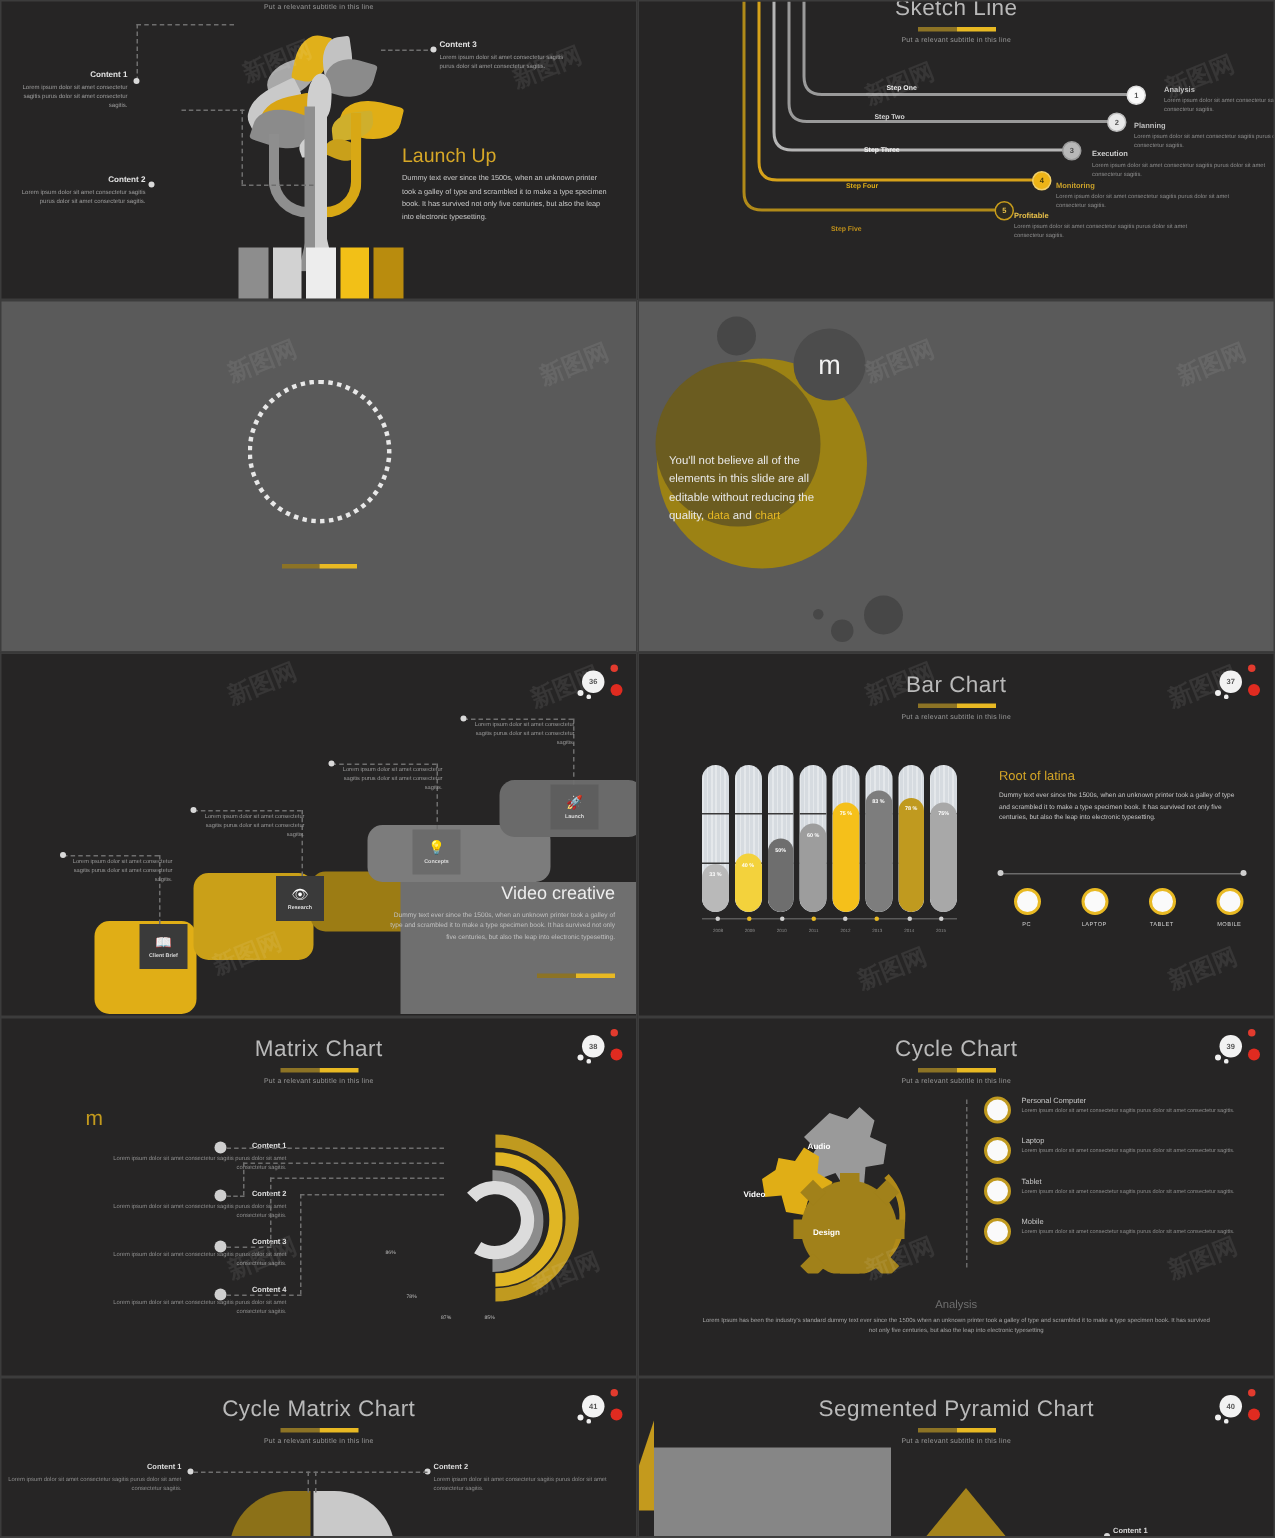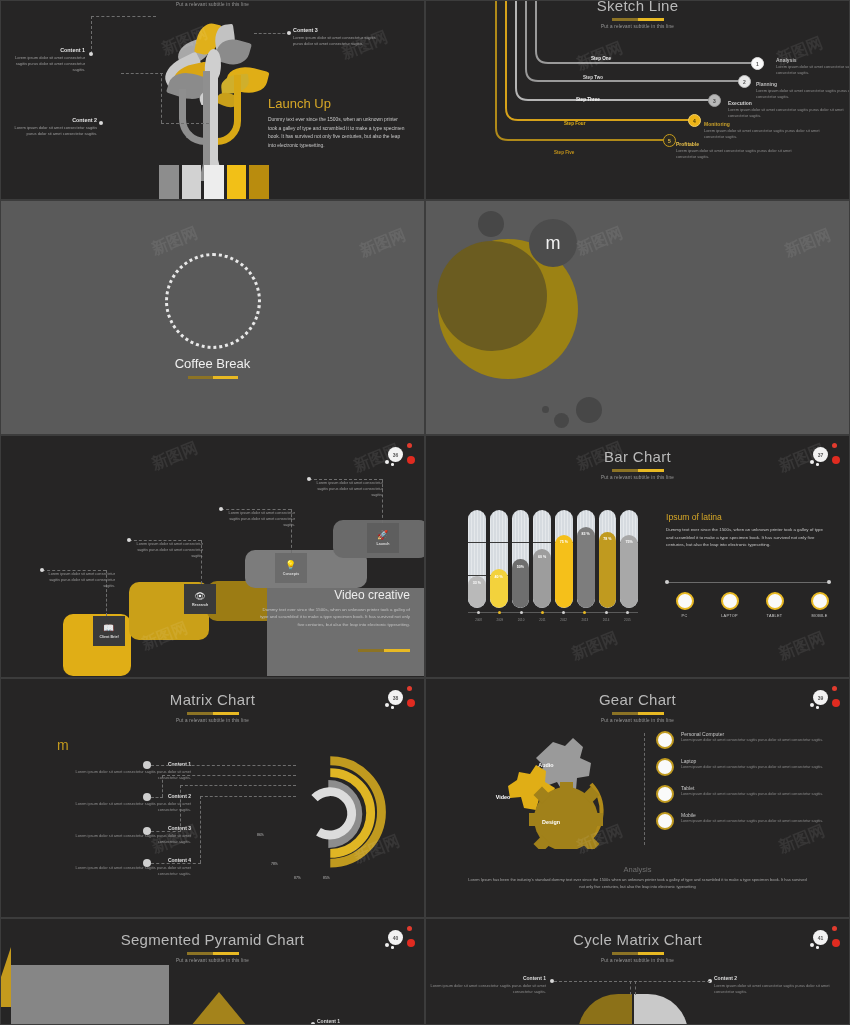--- a/index.html
+++ b/index.html
@@ -303,39 +303,41 @@
     <div class="sk-txt" style="left:250px;top:140px;">
       <h4 style="color:#e8c04a;">Profitable</h4>
       <p>Lorem ipsum dolor sit amet consectetur sagitis purus dolor sit amet consectetur sagitis.</p>
     </div>
     <div class="wm" style="left:150px;top:45px;transform:rotate(-22deg);">新图网</div>
     <div class="wm" style="left:350px;top:40px;transform:rotate(-22deg);">新图网</div>
   </div>
 
   <div class="slide grey">
     <div class="dotted-circle"></div>
-    <div class="coffee-t">Coffee Break</div>
     <div class="coffee-rule">
         <i></i>
         <i></i>
       </div>
     <div class="wm" style="left:150px;top:30px;transform:rotate(-22deg);">新图网</div>
     <div class="wm" style="left:358px;top:32px;transform:rotate(-22deg);">新图网</div>
   </div>
 
   <div class="slide grey">
     <div class="bub" style="left:52px;top:10px;width:26px;height:26px;"></div>
     <div class="bub" style="left:75px;top:38px;width:13px;height:13px;"></div>
     <div class="bub" style="left:95px;top:45px;width:8px;height:8px;"></div>
     <div class="bub" style="left:150px;top:196px;width:26px;height:26px;"></div>
     <div class="bub" style="left:128px;top:212px;width:15px;height:15px;"></div>
     <div class="bub" style="left:116px;top:205px;width:7px;height:7px;"></div>
     <div class="big-gold"></div>
     <div class="inner-gold"></div>
     <div class="m-circle">m</div>
+    <div class="quote-txt">
+      <span>You'll not believe all of the elements in this slide are all editable without reducing the quality, </span><span class="hl">data</span><span> and </span><span class="hl">chart</span>
+    </div>
     <div class="wm" style="left:150px;top:30px;transform:rotate(-22deg);">新图网</div>
     <div class="wm" style="left:358px;top:32px;transform:rotate(-22deg);">新图网</div>
   </div>
 
   <div class="slide">
     <div class="badge">
       <span class="dot d1"></span>
         <span class="dot d2"></span>
       <span class="dot d3"></span>
         <span class="dot d4"></span>
@@ -487,21 +489,21 @@
         <div class="yr" style="left: 42.625px;">2008</div>
         <div class="yr" style="left: 63.875px;">2009</div>
         <div class="yr" style="left: 85.125px;">2010</div>
         <div class="yr" style="left: 106.375px;">2011</div>
         <div class="yr" style="left: 127.625px;">2012</div>
         <div class="yr" style="left: 148.875px;">2013</div>
         <div class="yr" style="left: 170.125px;">2014</div>
         <div class="yr" style="left: 191.375px;">2015</div>
       </div>
 
-    <div class="root-h">Ipsum of latina</div>
+    <div class="root-h">Root of latina</div>
     <div class="root-p">Dummy text ever since the 1500s, when an unknown printer took a galley of type and scrambled it to make a type specimen book. It has survived not only five centuries, but also the leap into electronic typesetting.</div>
     <div class="root-line"></div>
     <div style="position:absolute;left:239px;top:144px;width:4px;height:4px;border-radius:50%;background:#cfcfcf;"></div>
     <div style="position:absolute;left:401px;top:144px;width:4px;height:4px;border-radius:50%;background:#cfcfcf;"></div>
 
     <div class="legend" id="barlegend">
         <div class="lg">
           <div class="ring"></div>
           <div class="lgl">PC</div>
         </div>
@@ -586,21 +588,21 @@
     <div class="cc-pct" style="left:270px;top:183px;">78%</div>
     <div class="cc-pct" style="left:293px;top:197px;">87%</div>
     <div class="cc-pct" style="left:322px;top:197px;">85%</div>
 
     <div class="wm" style="left:150px;top:150px;transform:rotate(-22deg);">新图网</div>
     <div class="wm" style="left:352px;top:160px;transform:rotate(-22deg);">新图网</div>
   </div>
 
   <div class="slide">
     <div class="title-block" style="top:12px;">
-      <div class="s-title">Gear Chart</div>
+      <div class="s-title">Cycle Chart</div>
       <div class="s-rule">
           <i></i>
           <i></i>
         </div>
       <div class="s-sub">Put a relevant subtitle in this line</div>
     </div>
     <div class="badge">
       <span class="dot d1"></span>
         <span class="dot d2"></span>
       <span class="dot d3"></span>
@@ -666,20 +668,57 @@
 
     <div class="ana-h">Analysis</div>
     <div class="ana-p">Lorem Ipsum has been the industry's standard dummy text ever since the 1500s when an unknown printer took a galley of type and scrambled it to make a type specimen book. It has survived not only five centuries, but also the leap into electronic typesetting</div>
 
     <div class="wm" style="left:150px;top:150px;transform:rotate(-22deg);">新图网</div>
     <div class="wm" style="left:352px;top:150px;transform:rotate(-22deg);">新图网</div>
   </div>
 
   <div class="slide">
     <div class="title-block" style="top:12px;">
+      <div class="s-title">Cycle Matrix Chart</div>
+      <div class="s-rule">
+          <i></i>
+          <i></i>
+        </div>
+      <div class="s-sub">Put a relevant subtitle in this line</div>
+    </div>
+    <div class="badge">
+      <span class="dot d1"></span>
+        <span class="dot d2"></span>
+      <span class="dot d3"></span>
+        <span class="dot d4"></span>
+      <span class="b-main">41</span>
+    </div>
+
+    <div style="position:absolute;left:152px;top:75px;width:54px;height:40px;background:#8c7118;border-radius:54px 0 0 0;"></div>
+    <div style="position:absolute;left:208px;top:75px;width:54px;height:40px;background:#c9c9c9;border-radius:0 54px 0 0;"></div>
+    <div class="dashline v" style="left:204px;top:62px;height:14px;"></div>
+    <div class="dashline v" style="left:209px;top:62px;height:14px;"></div>
+
+    <div class="cm-dot" style="left:124px;top:60px;"></div>
+    <div class="cm-dot" style="left:282px;top:60px;"></div>
+    <div class="dashline" style="left:128px;top:62px;width:78px;"></div>
+    <div class="dashline" style="left:208px;top:62px;width:76px;"></div>
+
+    <div class="cm-item" style="left:0px;top:56px;width:120px;text-align:right;">
+      <h4>Content 1</h4>
+      <p>Lorem ipsum dolor sit amet consectetur sagitis purus dolor sit amet consectetur sagitis.</p>
+    </div>
+    <div class="cm-item" style="left:288px;top:56px;width:120px;text-align:left;">
+      <h4>Content 2</h4>
+      <p>Lorem ipsum dolor sit amet consectetur sagitis purus dolor sit amet consectetur sagitis.</p>
+    </div>
+  </div>
+
+  <div class="slide">
+    <div class="title-block" style="top:12px;">
       <div class="s-title">Segmented Pyramid Chart</div>
       <div class="s-rule">
           <i></i>
           <i></i>
         </div>
       <div class="s-sub">Put a relevant subtitle in this line</div>
     </div>
     <div class="badge">
       <span class="dot d1"></span>
         <span class="dot d2"></span>
@@ -688,50 +727,13 @@
       <span class="b-main">40</span>
     </div>
     <div class="pyr-gold"></div>
     <div class="pyr-grey"></div>
     <div class="pyr-tri"></div>
     <div class="cm-dot" style="left:310px;top:103px;"></div>
     <div class="dashline" style="left:230px;top:105px;width:78px;"></div>
     <div style="position:absolute;left:316px;top:99px;font-size:5px;color:#d8d8d8;font-weight:700;">Content 1</div>
   </div>
 
-  <div class="slide">
-    <div class="title-block" style="top:12px;">
-      <div class="s-title">Cycle Matrix Chart</div>
-      <div class="s-rule">
-          <i></i>
-          <i></i>
-        </div>
-      <div class="s-sub">Put a relevant subtitle in this line</div>
-    </div>
-    <div class="badge">
-      <span class="dot d1"></span>
-        <span class="dot d2"></span>
-      <span class="dot d3"></span>
-        <span class="dot d4"></span>
-      <span class="b-main">41</span>
-    </div>
-
-    <div style="position:absolute;left:152px;top:75px;width:54px;height:40px;background:#8c7118;border-radius:54px 0 0 0;"></div>
-    <div style="position:absolute;left:208px;top:75px;width:54px;height:40px;background:#c9c9c9;border-radius:0 54px 0 0;"></div>
-    <div class="dashline v" style="left:204px;top:62px;height:14px;"></div>
-    <div class="dashline v" style="left:209px;top:62px;height:14px;"></div>
-
-    <div class="cm-dot" style="left:124px;top:60px;"></div>
-    <div class="cm-dot" style="left:282px;top:60px;"></div>
-    <div class="dashline" style="left:128px;top:62px;width:78px;"></div>
-    <div class="dashline" style="left:208px;top:62px;width:76px;"></div>
-
-    <div class="cm-item" style="left:0px;top:56px;width:120px;text-align:right;">
-      <h4>Content 1</h4>
-      <p>Lorem ipsum dolor sit amet consectetur sagitis purus dolor sit amet consectetur sagitis.</p>
-    </div>
-    <div class="cm-item" style="left:288px;top:56px;width:120px;text-align:left;">
-      <h4>Content 2</h4>
-      <p>Lorem ipsum dolor sit amet consectetur sagitis purus dolor sit amet consectetur sagitis.</p>
-    </div>
-  </div>
-
 </div>
 
 </body></html>

